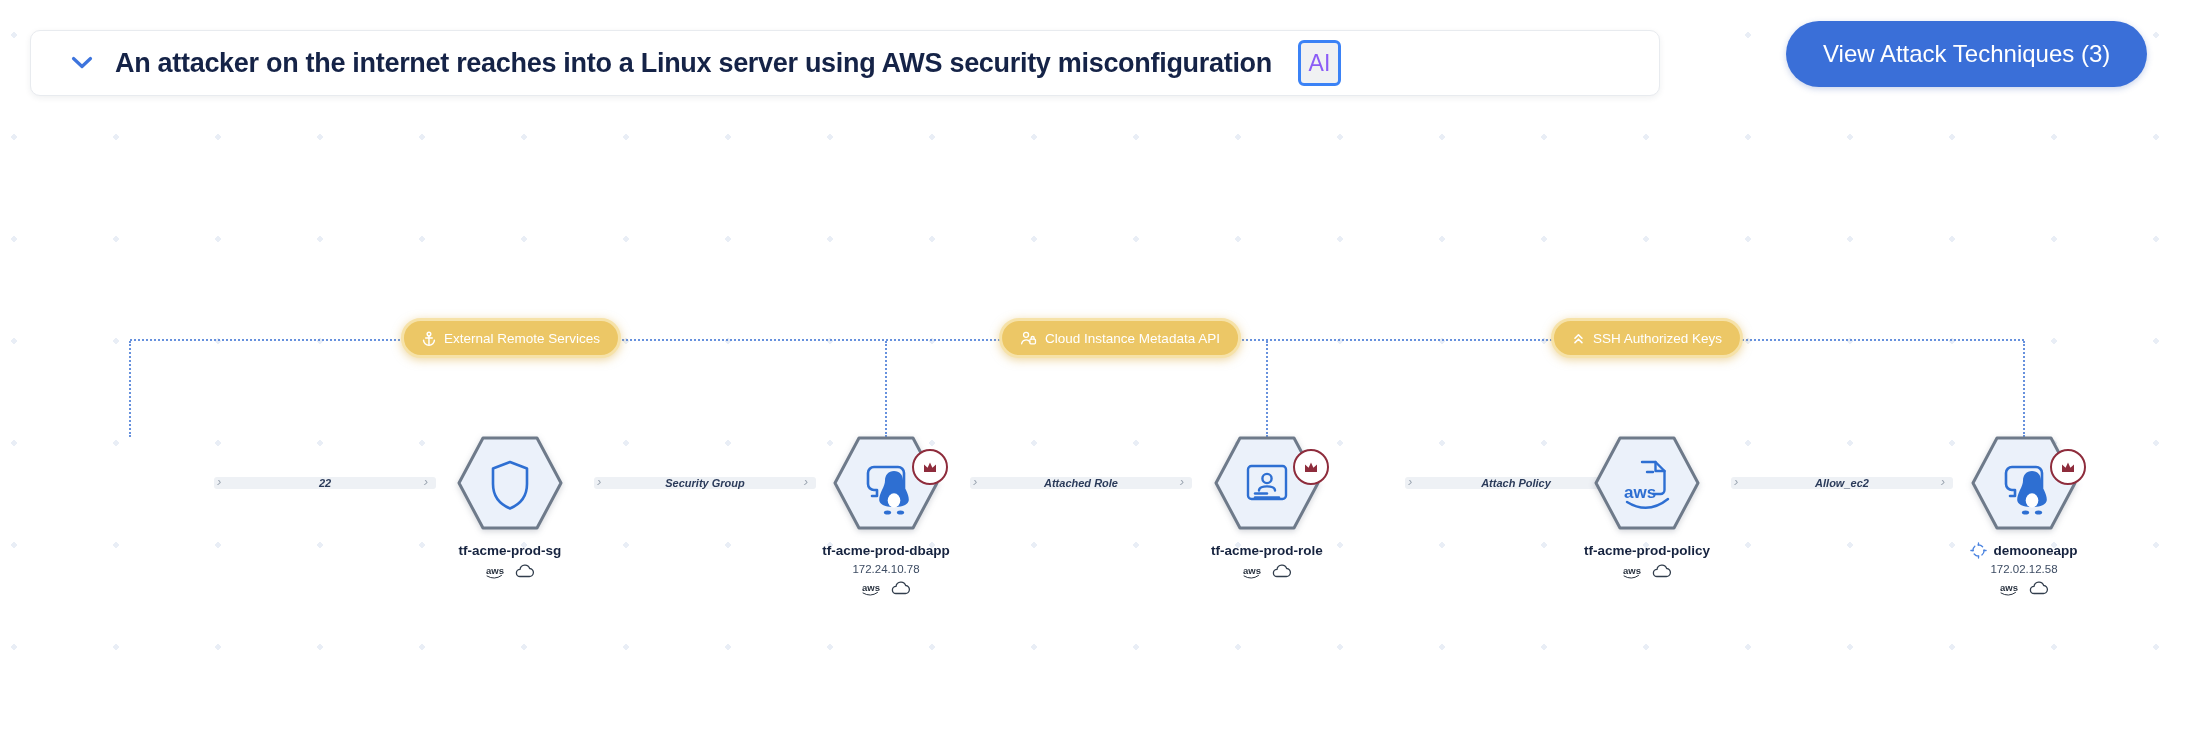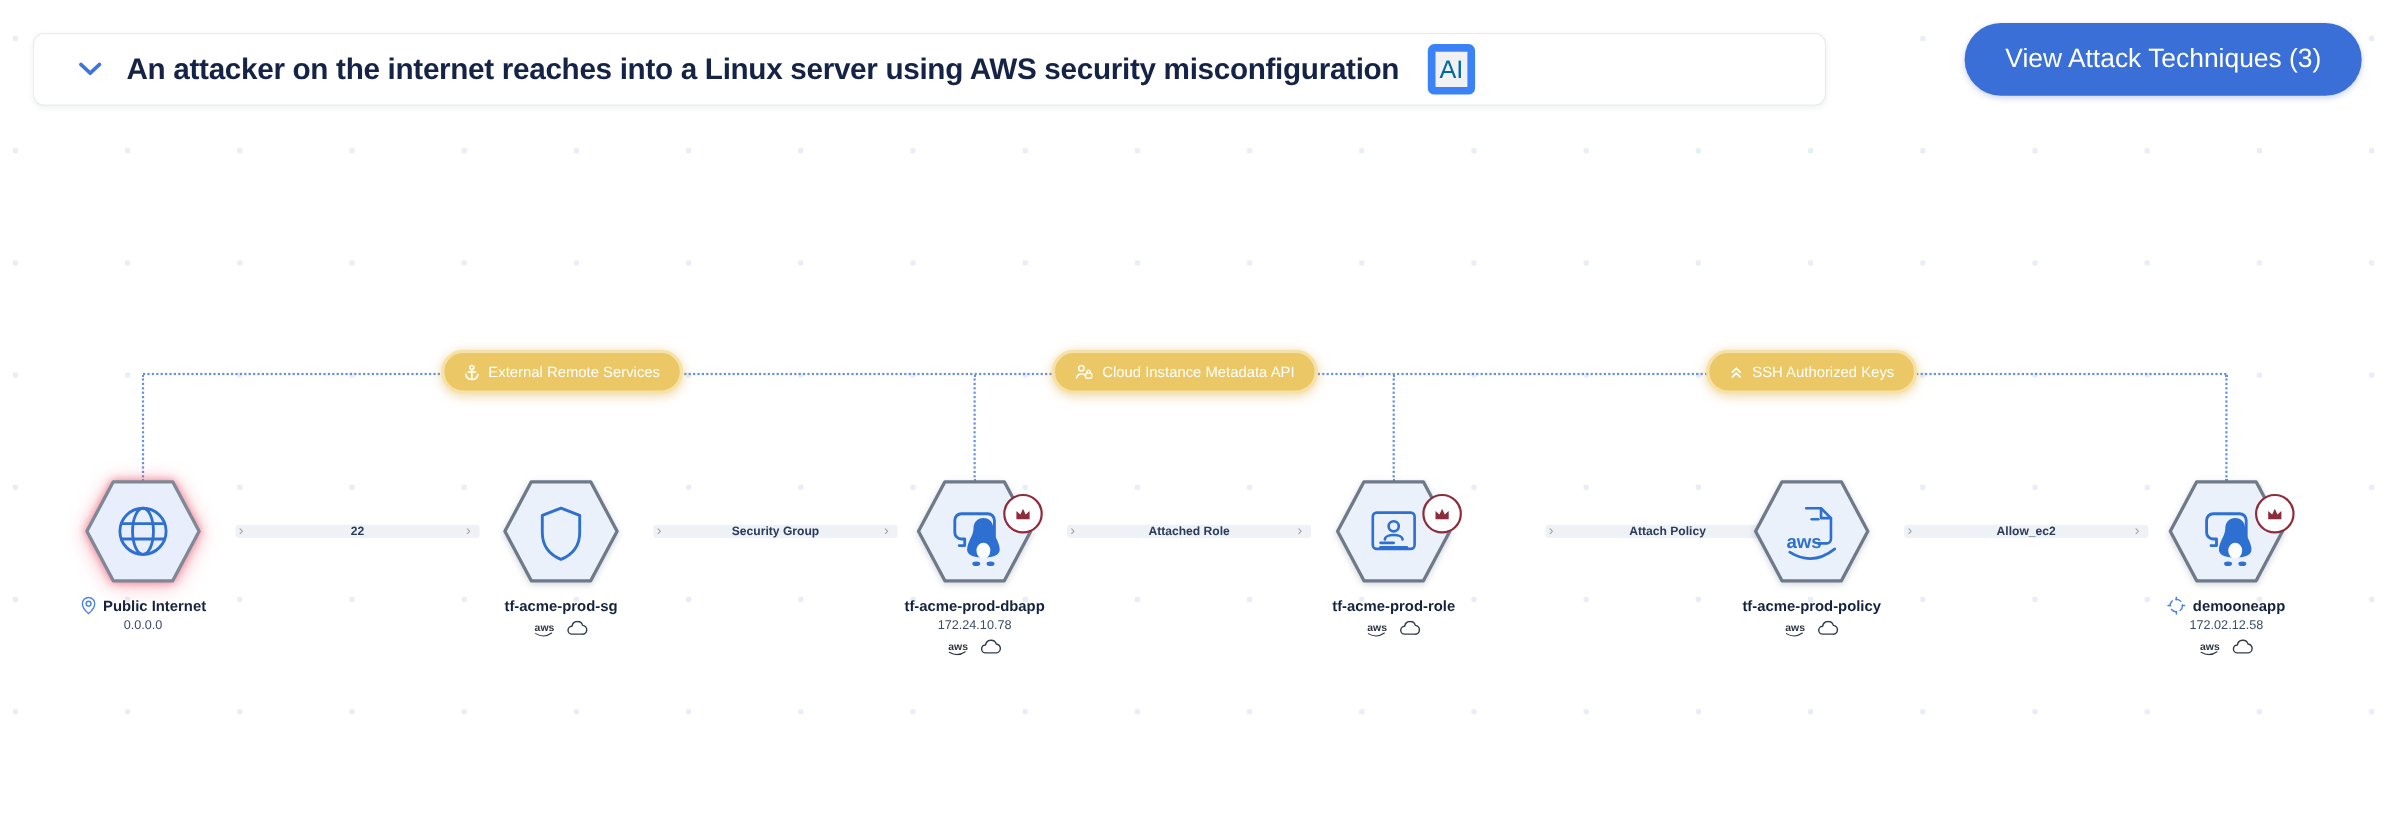--- a/index.html
+++ b/index.html
@@ -17,21 +17,21 @@
   .header-card{
     position:absolute;left:30px;top:30px;width:1630px;height:66px;
     background:#ffffff;border:1px solid #e8ebef;border-radius:10px;
     box-shadow:0 2px 6px rgba(30,40,60,.07);
     display:flex;align-items:center;z-index:4;
   }
   .collapse-btn{margin-left:38px;width:26px;height:20px;display:flex;align-items:center;justify-content:center;cursor:pointer;background:none;border:none;padding:0;}
   .header-title{margin-left:20px;font-size:27px;font-weight:bold;color:#152347;letter-spacing:-0.3px;white-space:nowrap;}
   .ai-badge{
     margin-left:26px;width:43px;height:46px;border-radius:6px;
-    background:#f0f1f3;border:7px solid #3b82f6;color:#0369a1;
+    background:#f0f1f3;border:3px solid #3b82f6;color:#8b5cf6;
     font-size:23px;display:flex;align-items:center;justify-content:center;
   }
   .view-btn{
     position:absolute;left:1786px;top:21px;height:66px;padding:0 37px;
     background:#3a6fd8;border:none;border-radius:33px;cursor:pointer;
     color:#ffffff;font-size:24px;font-family:"Liberation Sans",sans-serif;
     box-shadow:0 2px 6px rgba(40,80,170,.25);z-index:4;
   }
   
   .dot-h{position:absolute;left:130px;top:339px;width:1894px;height:0;border-top:2px dotted #4d7ed8;opacity:.85;z-index:1;}
@@ -42,21 +42,21 @@
     height:40px;padding:0 18px;border-radius:22px;
     background:#ecc766;border:3px solid #f6e2a8;
     box-shadow:0 2px 10px rgba(222,176,70,.5);
     display:flex;align-items:center;gap:8px;
     color:#ffffff;font-size:13.5px;white-space:nowrap;z-index:5;cursor:pointer;
   }
   
   .edge{
     position:absolute;top:477px;width:222px;height:12px;
     background:#eef1f5;border-radius:3px;z-index:2;
-    display:flex;align-items:center;justify-content:center;cursor:pointer;
+    display:flex;align-items:center;justify-content:center;cursor:pointer;font-style:italic;
   }
   .edge-label{font-size:11px;font-weight:600;color:#2b3b5a;line-height:12px;white-space:nowrap;}
   .edge-arrow{position:absolute;top:-2px;color:#9aa4b0;font-size:13px;line-height:14px;}
   .edge-arrow.start{left:3px;}
   .edge-arrow.end{right:8px;}
   .edge-arrow::after{content:"\203A";}
   
   .node{position:absolute;top:433px;width:260px;display:flex;flex-direction:column;align-items:center;z-index:3;cursor:pointer;}
   .hex{filter:drop-shadow(0 2px 3px rgba(60,70,90,.22));}
   .hex.glow{filter:drop-shadow(0 0 4px rgba(236,93,112,.75)) drop-shadow(0 2px 9px rgba(236,93,112,.4));}
@@ -97,21 +97,21 @@
       <g fill="none" stroke="#ffffff" stroke-width="1.5" stroke-linecap="round">
         <circle cx="7" cy="3.1" r="1.8"></circle>
           <path d="M7,5 V13.3"></path>
           <path d="M3.7,7 h6.6"></path>
           <path d="M1.6,9.2 a5.4,5 0 0 0 10.8,0"></path>
       </g>
     </svg>
     <span>External Remote Services</span>
   </div>
 
-  <div class="technique" style="left:1077px;">
+  <div class="technique" style="left:1120px;">
     <svg width="17" height="14" viewBox="0 0 17 14">
       <g fill="none" stroke="#ffffff" stroke-width="1.3" stroke-linecap="round" stroke-linejoin="round">
         <circle cx="6" cy="3.8" r="2.5"></circle>
           <path d="M1.6,12.8 a4.5,4.3 0 0 1 8.2,-2"></path>
         <rect x="9.8" y="8.2" width="5.6" height="4.6" rx="1"></rect>
           <path d="M11.1,8.2 v-1.2 a1.5,1.5 0 0 1 3,0 v1.2"></path>
       </g>
     </svg>
     <span>Cloud Instance Metadata API</span>
   </div>
@@ -145,41 +145,20 @@
     <span class="edge-arrow start"></span>
     <span class="edge-label">Attach Policy</span>
     <span class="edge-arrow end"></span>
   </div>
   <div class="edge" style="left:1731px;">
     <span class="edge-arrow start"></span>
     <span class="edge-label">Allow_ec2</span>
     <span class="edge-arrow end"></span>
   </div>
 
-  <div class="node" style="left:0px;">
-    <svg class="hex glow" width="112" height="100" viewBox="0 0 112 100">
-      <polygon points="29,5 83,5 107,50 83,95 29,95 5,50" fill="#e8eefb" stroke="#7e8897" stroke-width="3" stroke-linejoin="round"></polygon>
-      <g fill="none" stroke="#2e6fd2" stroke-width="2.6" stroke-linecap="round">
-        <circle cx="56" cy="50" r="21"></circle>
-          <ellipse cx="56" cy="50" rx="9.5" ry="21"></ellipse>
-        <path d="M36.5,43 h39"></path>
-          <path d="M36.5,57 h39"></path>
-      </g>
-    </svg>
-    <div class="name-row">
-      <svg width="15" height="17" viewBox="0 0 15 17">
-        <g fill="none" stroke="#4a83e0" stroke-width="1.3">
-          <path d="M7.5,1.2 a5.6,5.6 0 0 1 5.6,5.6 c0,4.2 -5.6,9 -5.6,9 s-5.6,-4.8 -5.6,-9 a5.6,5.6 0 0 1 5.6,-5.6 z"></path>
-          <circle cx="7.5" cy="6.8" r="2.2"></circle>
-        </g>
-      </svg>
-      <span class="node-name">Public Internet</span>
-    </div>
-    <div class="node-sub">0.0.0.0</div>
-  </div>
 
   <div class="node" style="left:380px;">
     <svg class="hex" width="112" height="100" viewBox="0 0 112 100">
       <polygon points="29,5 83,5 107,50 83,95 29,95 5,50" fill="#ebf1fa" stroke="#6e7a8a" stroke-width="3" stroke-linejoin="round"></polygon>
       <g fill="none" stroke="#2e6fd2" stroke-width="2.6" stroke-linejoin="round">
         <path d="M56,29 L73,35.5 V51 C73,63.5 65.5,71.5 56,75.5 C46.5,71.5 39,63.5 39,51 V35.5 Z"></path>
       </g>
     </svg>
     <div class="name-row">
       <span class="node-name">tf-acme-prod-sg</span>

